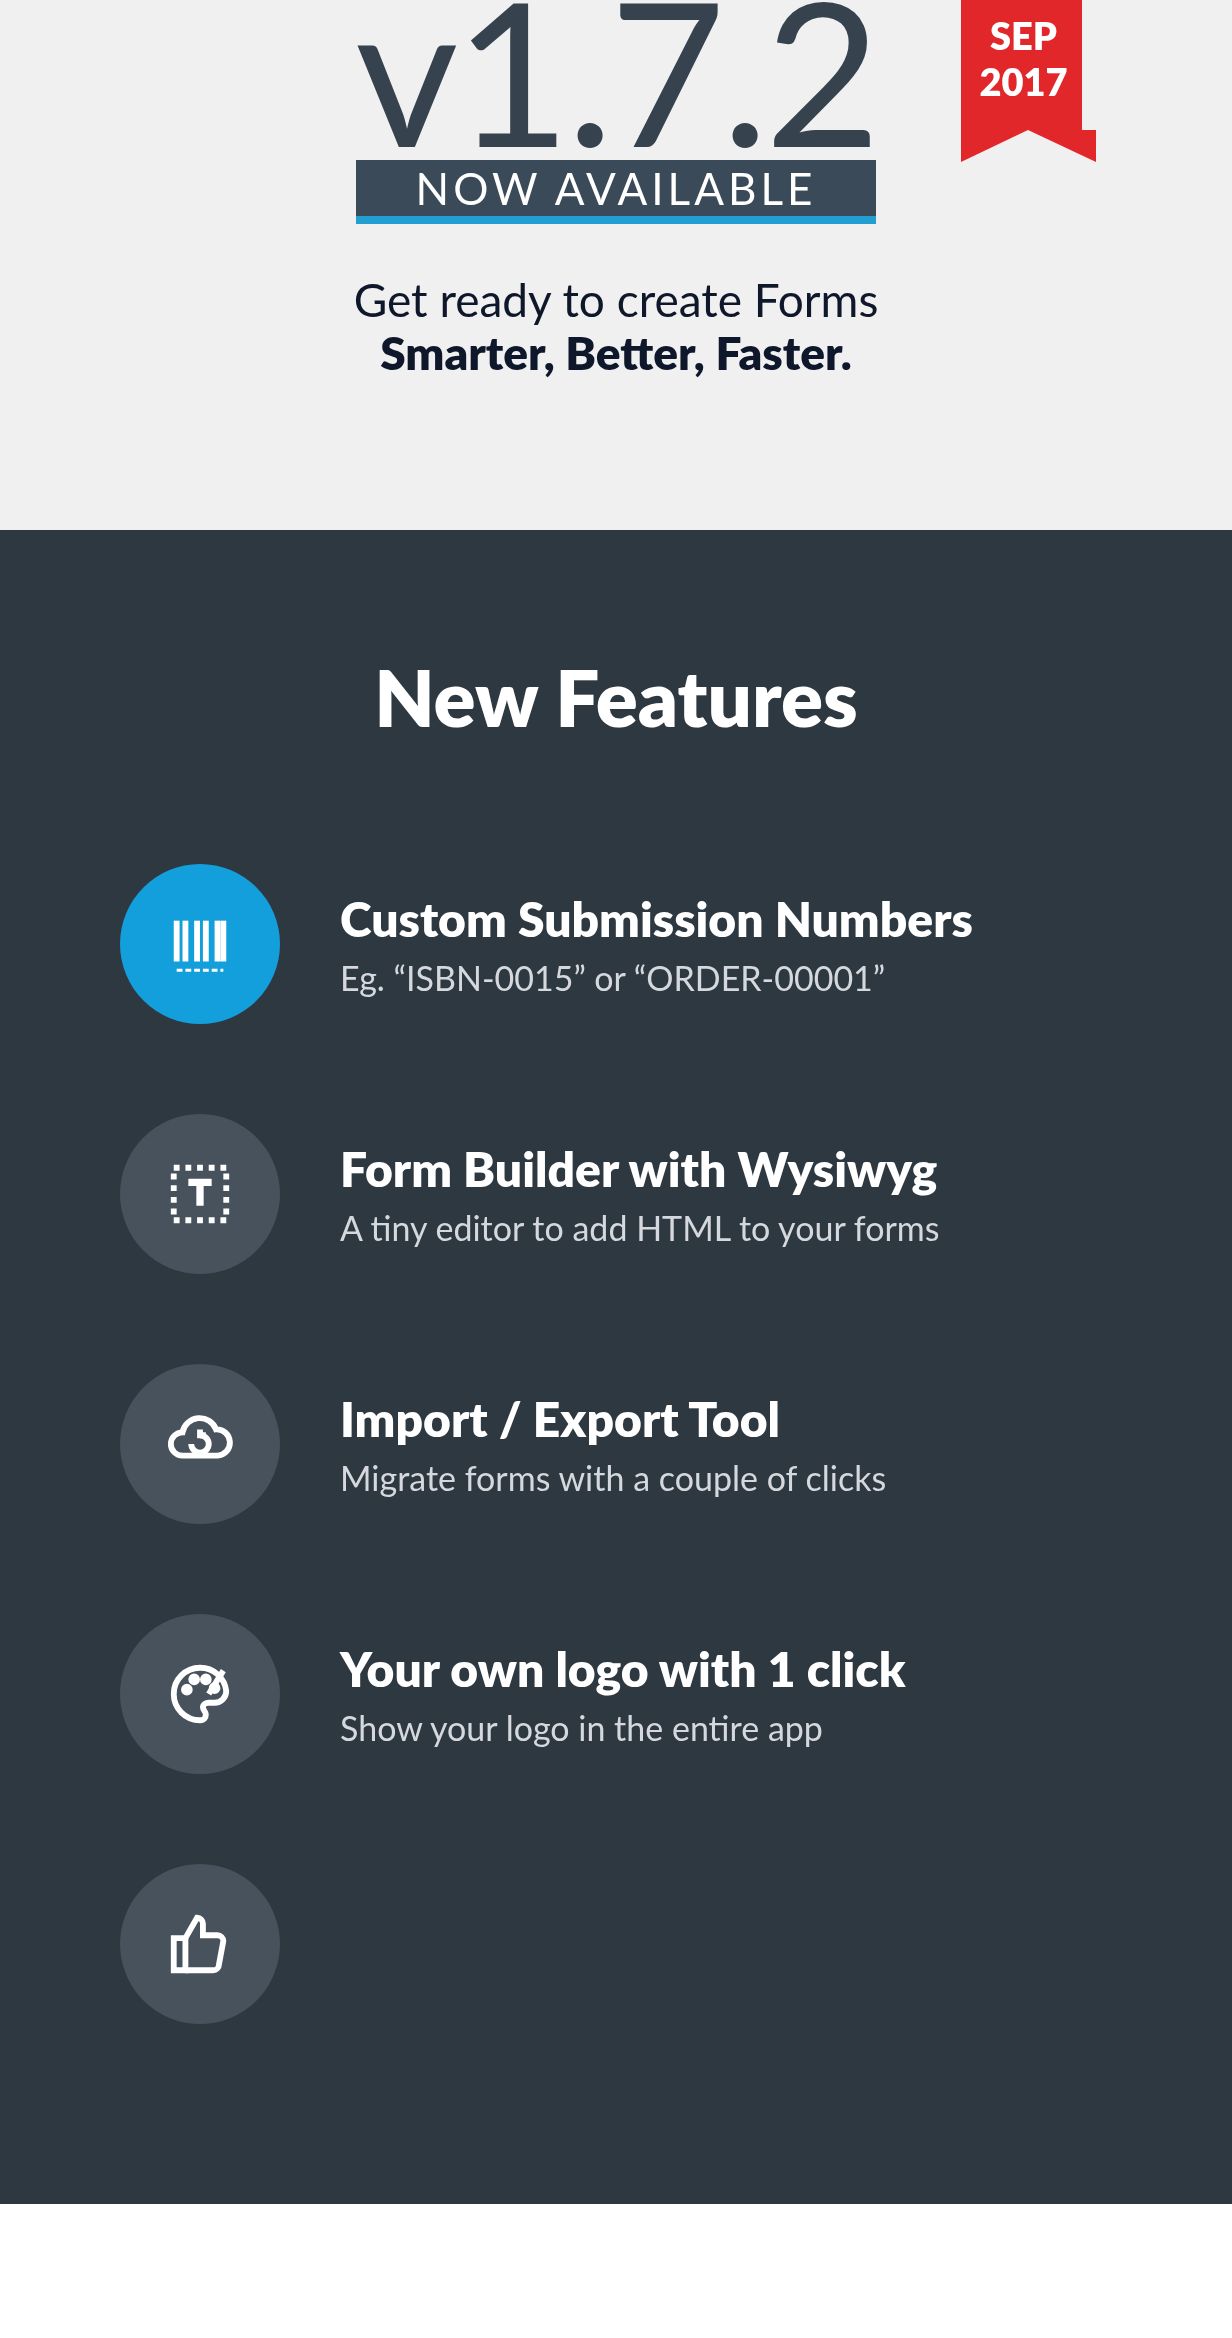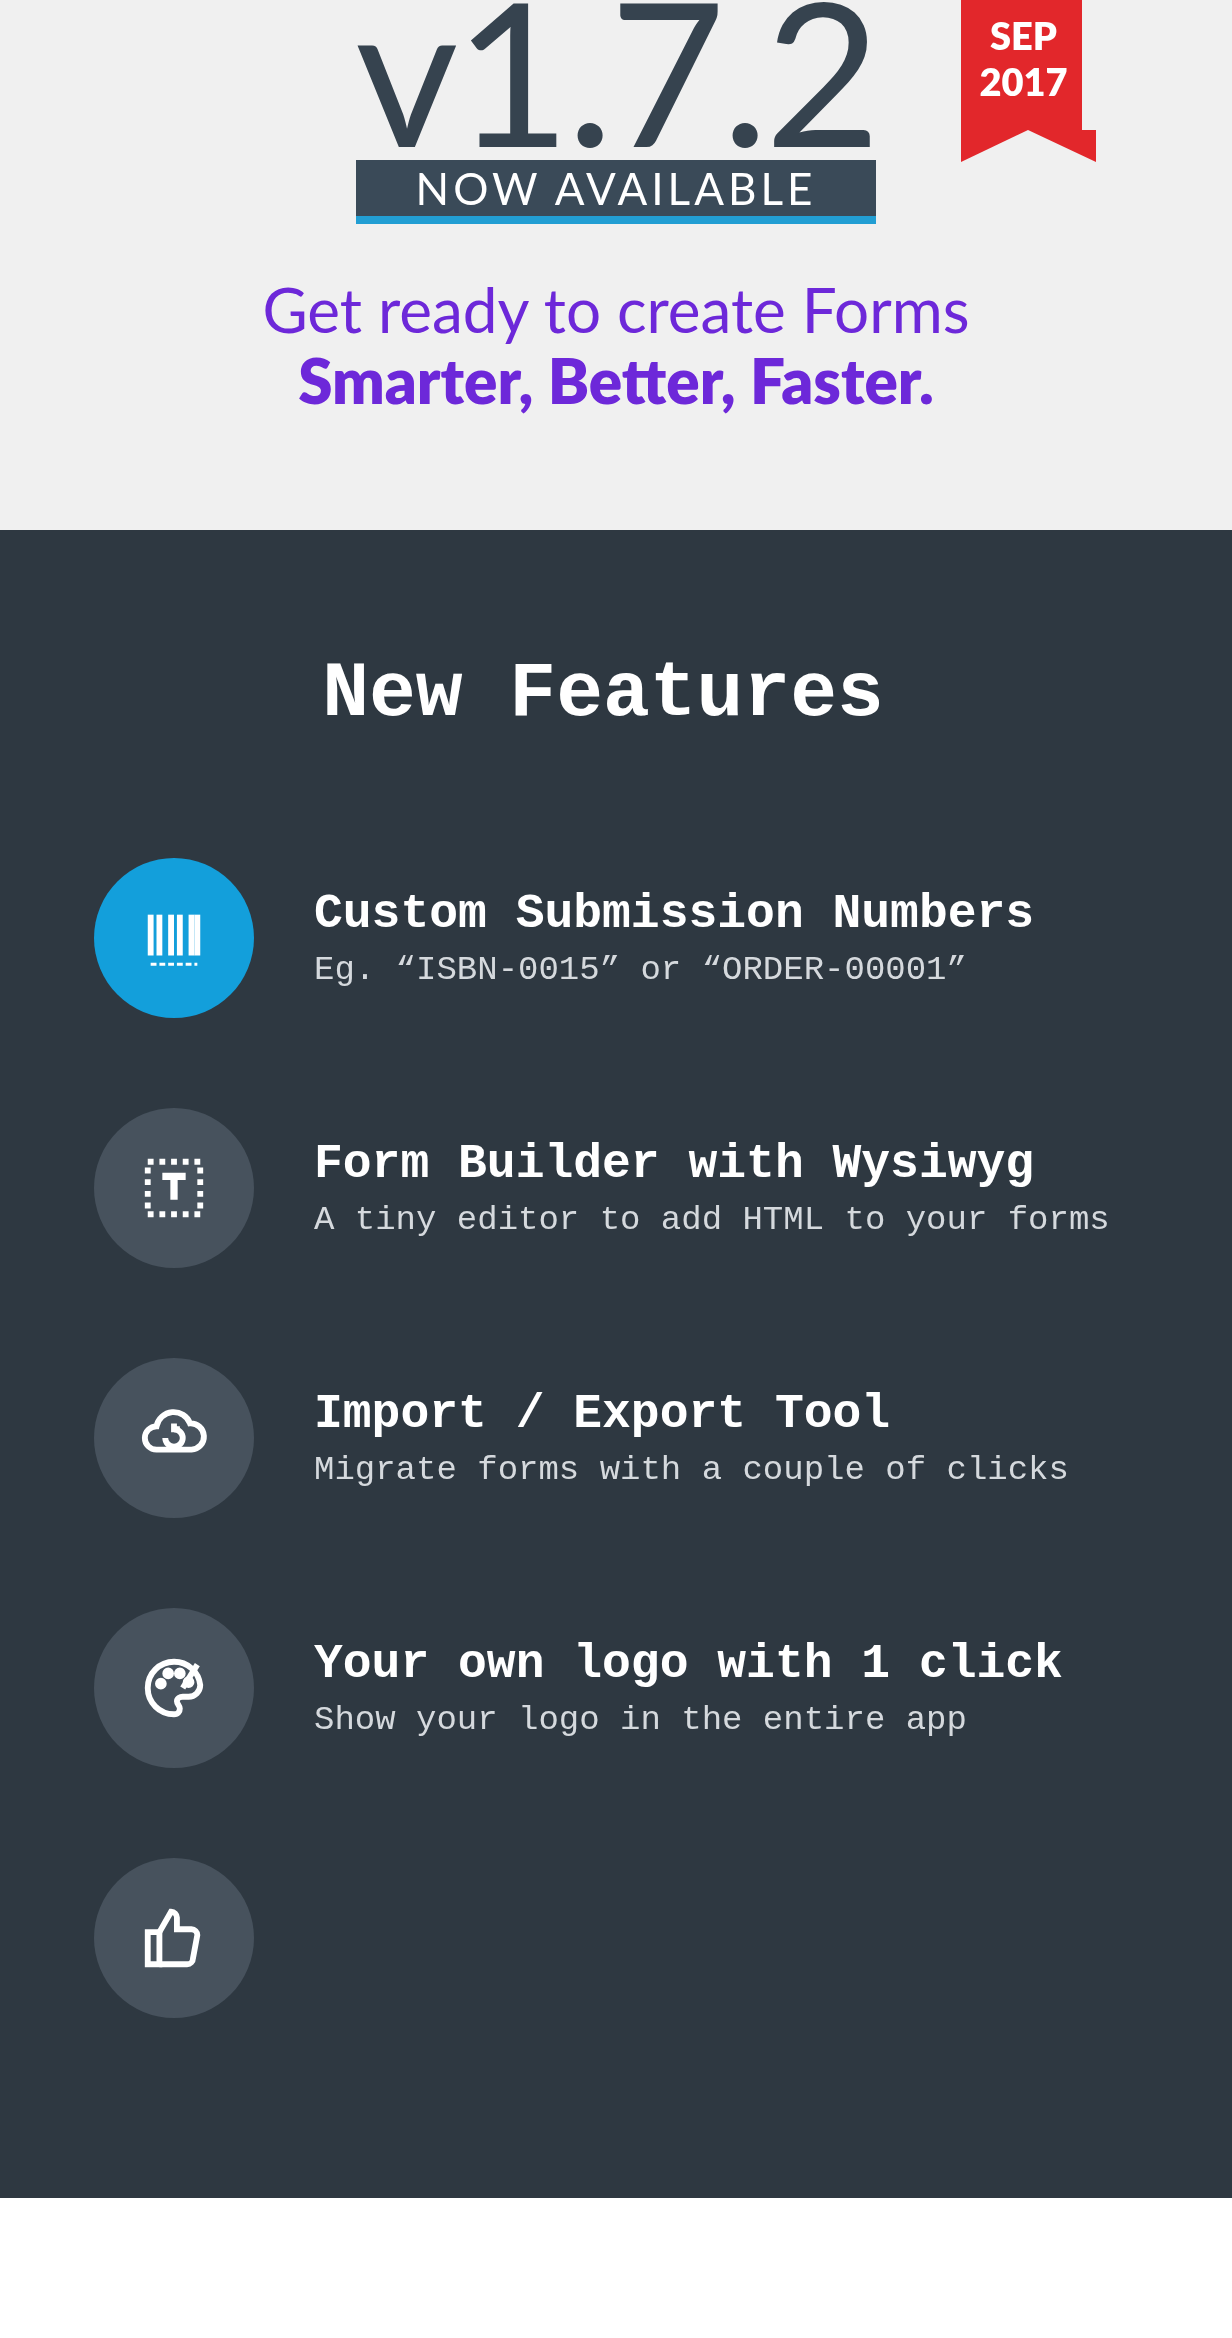--- a/index.html
+++ b/index.html
@@ -30,22 +30,22 @@
     color: #ffffff;
     font-size: 44px;
     font-weight: 400;
     letter-spacing: 4px;
     padding: 2px 14px;
     width: 520px;
     border-bottom: 8px solid #229ed3;
   }
   .tagline {
     margin-top: 50px;
-    color: #6d28d9;
-    font-size: 62px;
+    color: #0f172a;
+    font-size: 46px;
     font-weight: 400;
     line-height: 1.15;
   }
   .tagline b { font-weight: 800; }
 
   
   .ribbon {
     position: absolute;
     top: 0;
     right: 150px;
@@ -65,23 +65,22 @@
     width: 0;
     height: 0;
     border-left: 67px solid #e2272b;
     border-right: 68px solid #e2272b;
     border-bottom: 32px solid transparent;
   }
 
   
   .features {
     background: #2e3841;
-    padding: 120px 120px 180px 94px;
-    color: #ffffff;
-    font-family: Liberation Mono, monospace;
+    padding: 120px 120px 180px 120px;
+    color: #ffffff;
   }
   .features h2 {
     text-align: center;
     font-size: 78px;
     font-weight: 800;
     margin-bottom: 120px;
   }
   .feat {
     display: flex;
     align-items: center;

